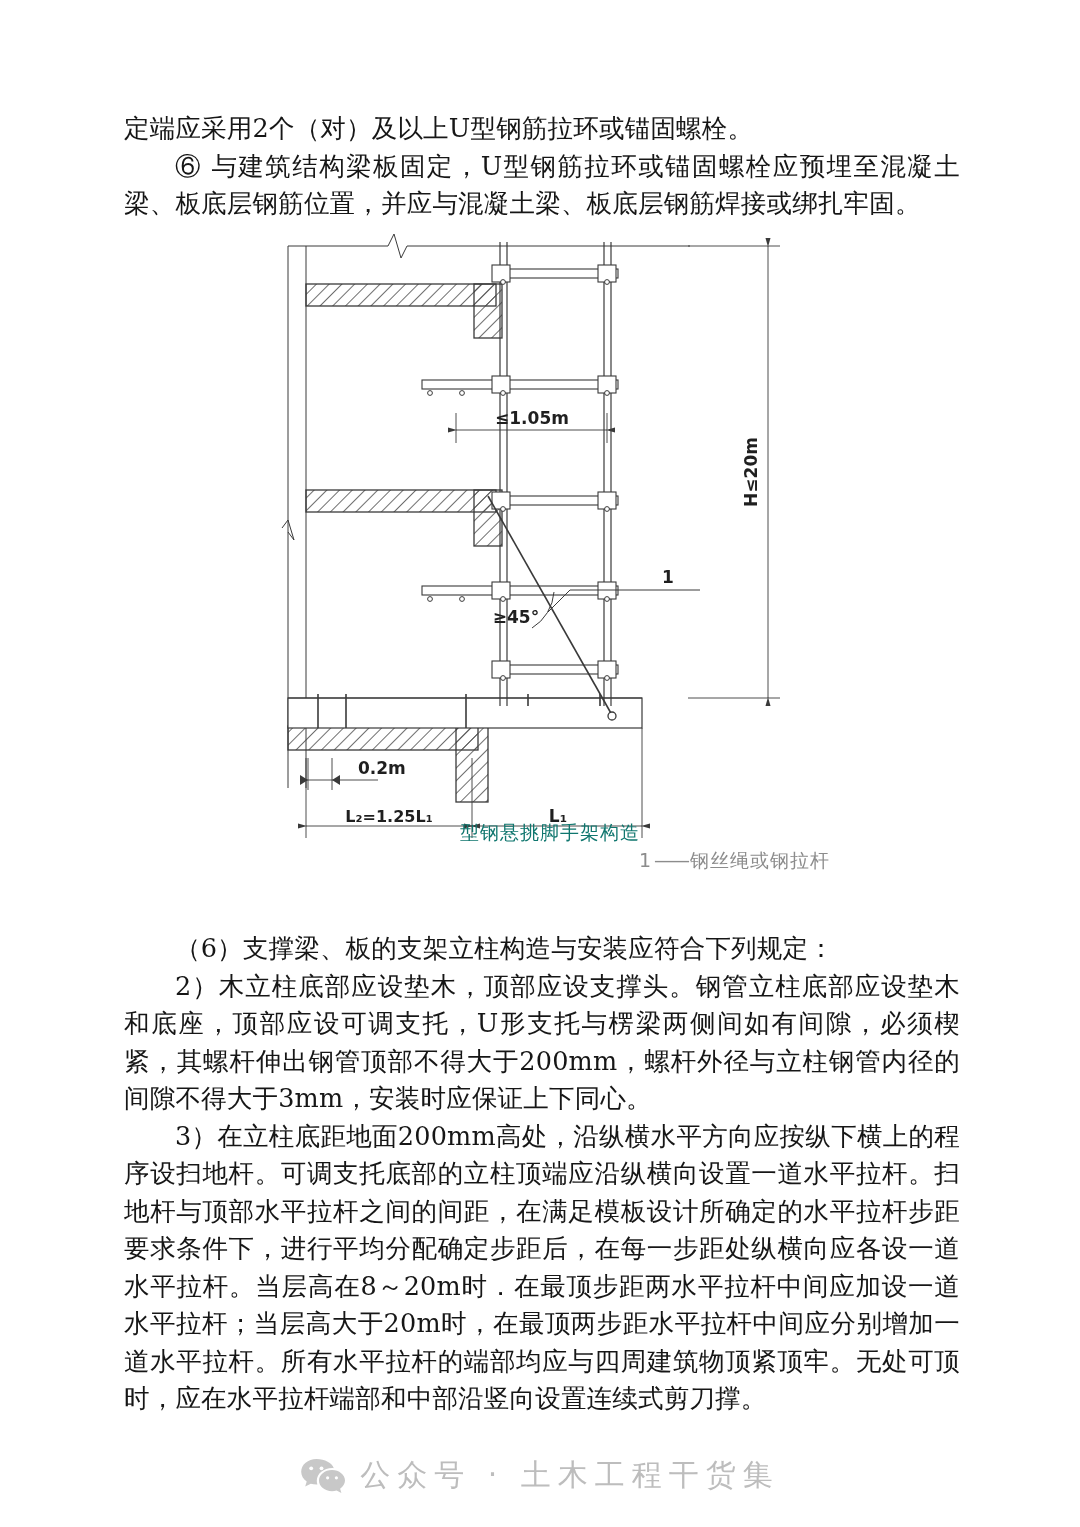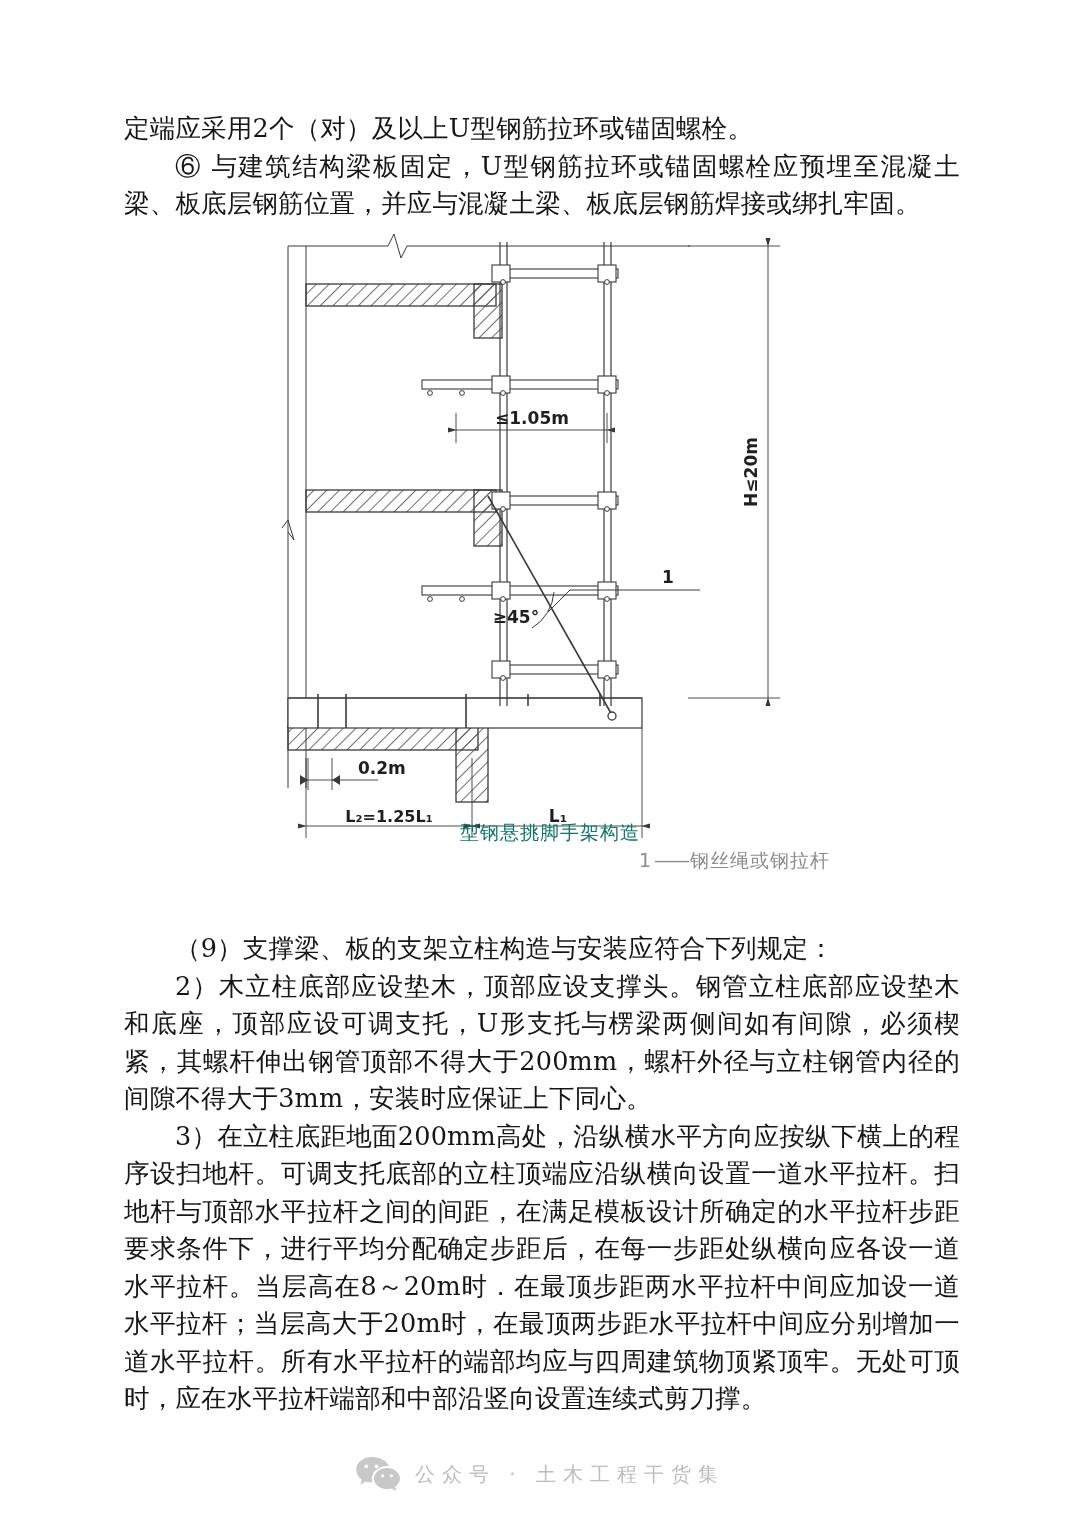--- a/index.html
+++ b/index.html
@@ -99,21 +99,21 @@
     left: 0;
     top: 1455px;
     width: 1080px;
     display: flex;
     align-items: center;
     justify-content: center;
     gap: 14px;
   }
   .footer-text {
     font-family: "DejaVu Sans", "Liberation Sans", sans-serif;
-    font-size: 20px;
+    font-size: 30px;
     color: #bdbdbd;
     letter-spacing: 7px;
   }
   .wechat-icon { display: block; }
 </style>
 </head>
 <body>
 
 <div class="page">
 
@@ -291,21 +291,21 @@
   </div>
 
   <div class="fig-caption">型钢悬挑脚手架构造</div>
 
   <div class="fig-legend">
     <span>1</span><span class="dash">——</span><span>钢丝绳或钢拉杆</span>
   </div>
 
 
   <div class="textcol" id="block-body">
-    <p class="para indent">（9）支撑梁、板的支架立柱构造与安装应符合下列规定：</p>
+    <p class="para indent">（6）支撑梁、板的支架立柱构造与安装应符合下列规定：</p>
     <p class="para indent">2）木立柱底部应设垫木，顶部应设支撑头。钢管立柱底部应设垫木和底座，顶部应设可调支托，U形支托与楞梁两侧间如有间隙，必须楔紧，其螺杆伸出钢管顶部不得大于200mm，螺杆外径与立柱钢管内径的间隙不得大于3mm，安装时应保证上下同心。</p>
     <p class="para indent">3）在立柱底距地面200mm高处，沿纵横水平方向应按纵下横上的程序设扫地杆。可调支托底部的立柱顶端应沿纵横向设置一道水平拉杆。扫地杆与顶部水平拉杆之间的间距，在满足模板设计所确定的水平拉杆步距要求条件下，进行平均分配确定步距后，在每一步距处纵横向应各设一道水平拉杆。当层高在8～20m时．在最顶步距两水平拉杆中间应加设一道水平拉杆；当层高大于20m时，在最顶两步距水平拉杆中间应分别增加一道水平拉杆。所有水平拉杆的端部均应与四周建筑物顶紧顶牢。无处可顶时，应在水平拉杆端部和中部沿竖向设置连续式剪刀撑。</p>
   </div>
 
   <div class="footer">
     <svg class="wechat-icon" width="46" height="38" viewBox="0 0 46 38" xmlns="http://www.w3.org/2000/svg">
       <g fill="#c8c8c8">
         <path d="M16.5 2C8 2 1.2 7.7 1.2 14.7c0 3.9 2.1 7.4 5.5 9.7L5.2 29.6l5.6-2.9c1.8.5 3.7.8 5.7.8h.9c-.4-1.2-.6-2.4-.6-3.7 0-7 6.9-12.7 15.5-12.7.5 0 1 0 1.5.1C32.1 6 24.9 2 16.5 2z"></path>
         <circle cx="11.2" cy="11.3" r="1.9" fill="#ffffff"></circle>
         <circle cx="21.5" cy="11.3" r="1.9" fill="#ffffff"></circle>

